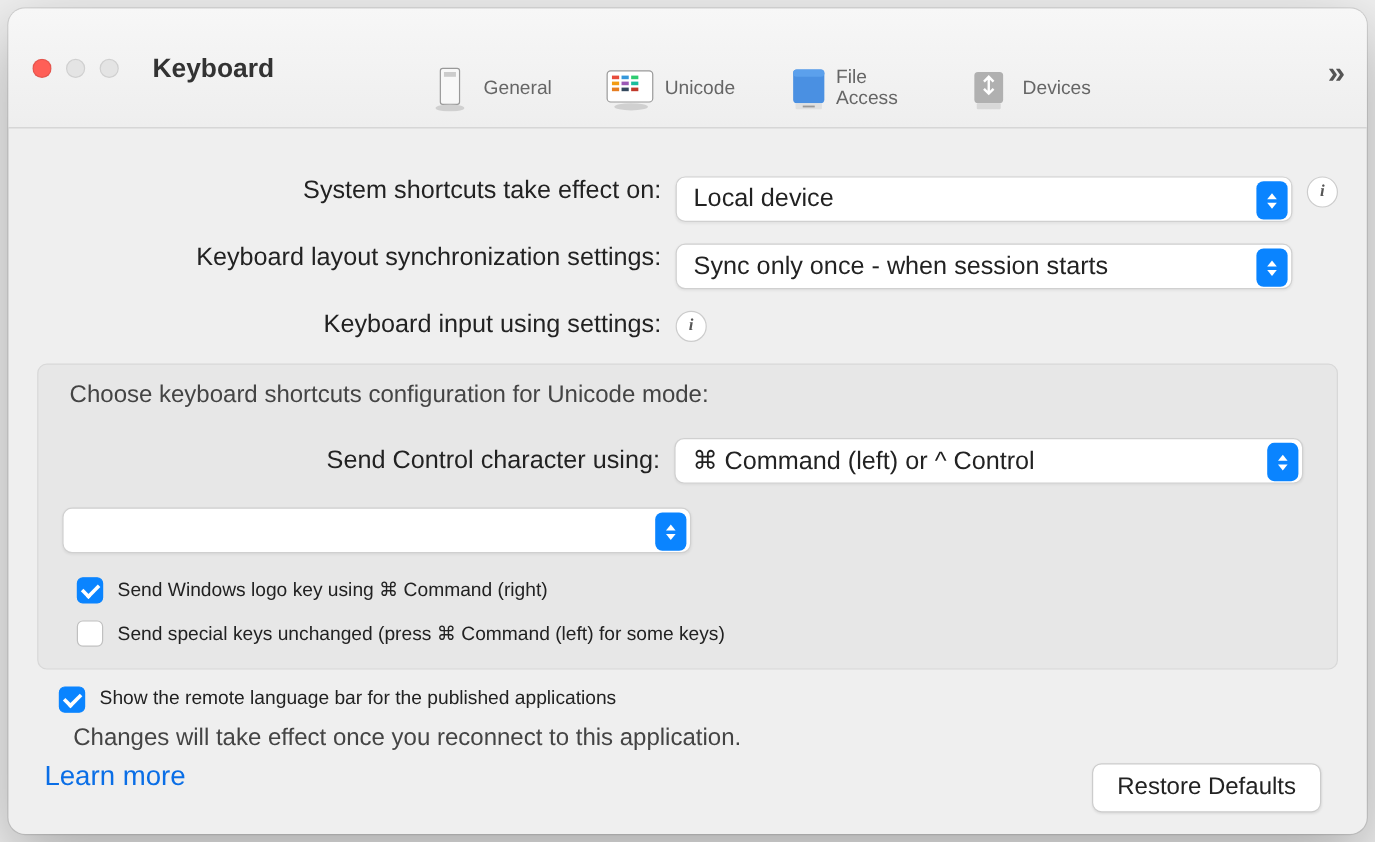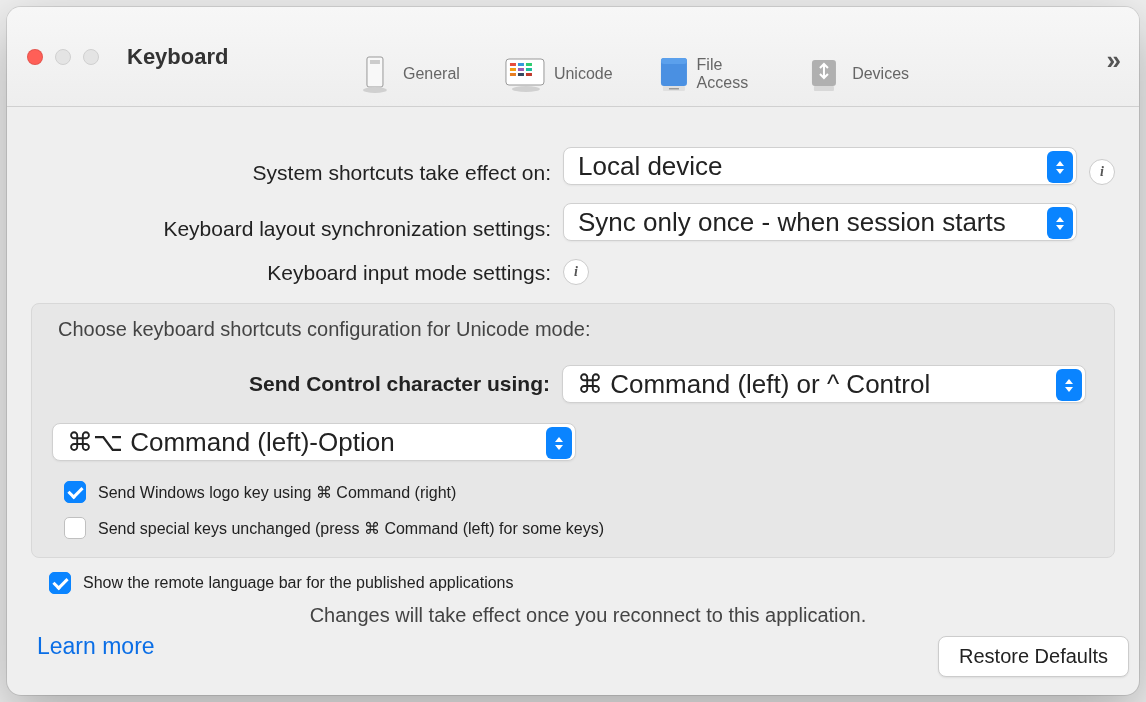--- a/index.html
+++ b/index.html
@@ -94,21 +94,21 @@
       font-size: 26px;
       font-weight: 700;
       color: #555;
       cursor: pointer;
     }
     .content {
       padding: 40px 24px 20px 24px;
     }
     .form-row {
       display: flex;
-      align-items: flex-end;
+      align-items: flex-start;
       margin-bottom: 18px;
       gap: 12px;
     }
     .form-label {
       width: 520px;
       text-align: right;
       font-size: 21px;
       color: #222;
     }
     .select-wrapper {
@@ -116,21 +116,21 @@
       flex: 1;
       max-width: 528px;
     }
     .select {
       width: 100%;
       height: 38px;
       background: #fff;
       border: 1px solid #d0d0d0;
       border-radius: 8px;
       padding: 0 44px 0 14px;
-      font-size: 26px;
+      font-size: 21px;
       color: #222;
       display: flex;
       align-items: center;
       cursor: pointer;
       position: relative;
       box-shadow: 0 1px 2px rgba(0,0,0,0.05);
     }
     .select-arrows {
       position: absolute;
       right: 3px;
@@ -192,21 +192,20 @@
       display: flex;
       align-items: center;
       margin-bottom: 20px;
       gap: 12px;
     }
     .group-label {
       width: 498px;
       text-align: right;
       font-size: 21px;
       color: #222;
-      font-weight: bold;
     }
     .group-row .select-wrapper {
       flex: 1;
       max-width: 524px;
     }
     .checkbox-row {
       display: flex;
       align-items: center;
       gap: 12px;
       margin-bottom: 14px;
@@ -243,33 +242,32 @@
     }
     .outer-checkbox {
       padding-left: 18px;
       margin-bottom: 10px;
     }
     .footer-note {
       font-size: 20px;
       color: #444;
       padding-left: 30px;
       margin-top: 6px;
-      text-align: center;
     }
     .learn-more {
       color: #0a6ee6;
       font-size: 23px;
       cursor: pointer;
       padding-left: 6px;
       margin-top: 4px;
       display: inline-block;
     }
     .restore-btn {
       position: absolute;
-      right: 10px;
+      right: 38px;
       bottom: 18px;
       background: #fff;
       border: 1px solid #ccc;
       border-radius: 8px;
       padding: 8px 20px;
       font-size: 20px;
       color: #222;
       cursor: pointer;
       box-shadow: 0 1px 2px rgba(0,0,0,0.08);
     }
@@ -364,41 +362,40 @@
       <div class="select-wrapper">
         <div class="select">
           <span>Sync only once - when session starts</span>
           <div class="select-arrows"></div>
         </div>
       </div>
       <div style="width:26px"></div>
     </div>
 
     <div class="form-row">
-      <div class="form-label">Keyboard input mode settings:</div>
+      <div class="form-label">Keyboard input using settings:</div>
       <div class="info-btn">i</div>
     </div>
 
     <div class="group-box">
       <div class="group-title">Choose keyboard shortcuts configuration for Unicode mode:</div>
 
       <div class="group-row">
         <div class="group-label">Send Control character using:</div>
         <div class="select-wrapper">
           <div class="select">
             <span>⌘ Command (left) or ^ Control</span>
             <div class="select-arrows"></div>
           </div>
         </div>
       </div>
 
       <div class="group-row">
         <div class="select-wrapper">
           <div class="select">
-            <span>⌘⌥ Command (left)-Option</span>
             <div class="select-arrows"></div>
           </div>
         </div>
       </div>
 
       <div class="checkbox-row">
         <div class="checkbox checked"></div>
         <div class="checkbox-label">Send Windows logo key using ⌘ Command (right)</div>
       </div>
 

